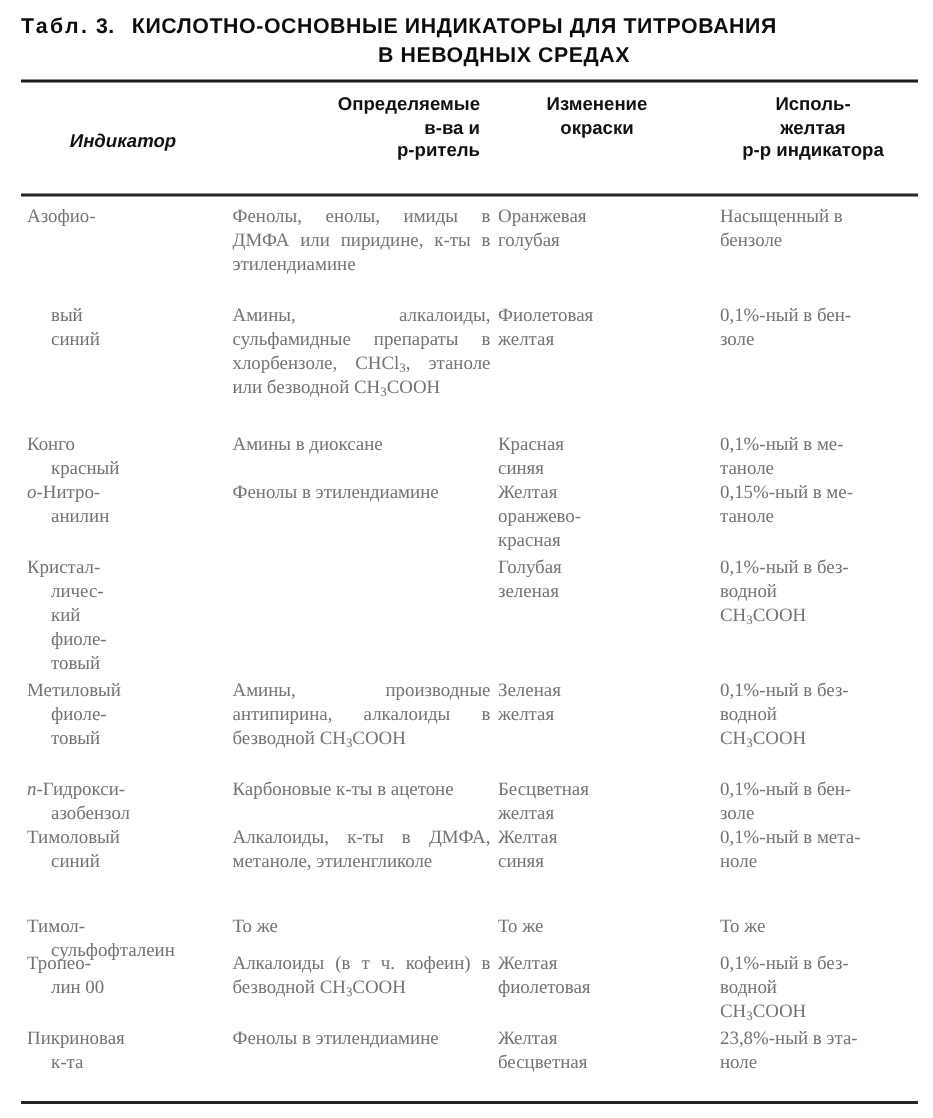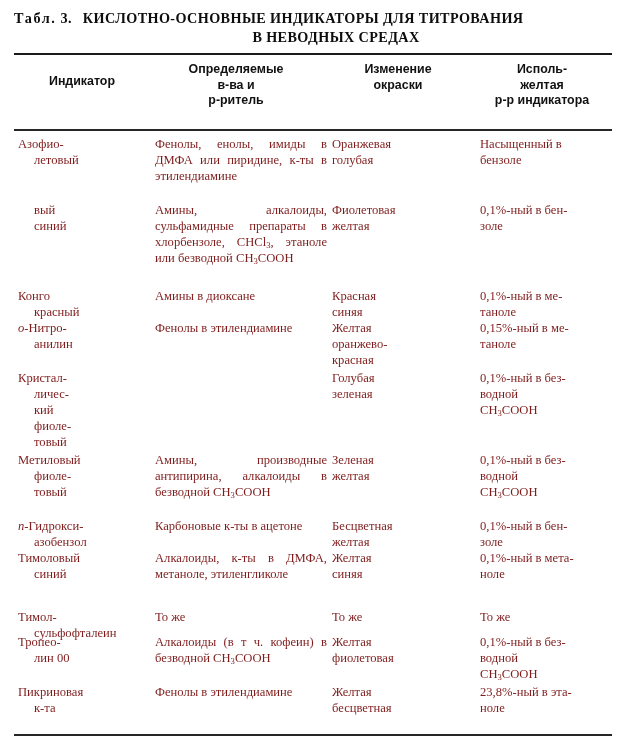--- a/index.html
+++ b/index.html
@@ -17,21 +17,21 @@
     height: 745px;
     background: #ffffff;
     overflow: hidden;
   }
 
   
   .title-block {
     padding: 9px 16px 0 14px;
   }
   .title-line {
-    font-family: Liberation Serif, serif;
+    font-family: Liberation Sans, sans-serif;
     font-weight: bold;
     font-size: 14.2px;
     letter-spacing: 0.4px;
     line-height: 19px;
     color: #0d0d0d;
     white-space: nowrap;
   }
   .title-line-1 {
     text-align: left;
   }
@@ -71,42 +71,42 @@
   }
   .head-cell {
     position: absolute;
     font-family: "Liberation Sans", "DejaVu Sans", sans-serif;
     font-weight: bold;
     font-size: 12.4px;
     line-height: 15.6px;
     text-align: center;
     color: #111111;
   }
-  .head-c1 { left: 14px;  width: 136px; top: 14px; }
-  .head-c2 { left: 152px; width: 168px; top: 2px;  }
+  .head-c1 { left: 14px;  width: 136px; top: 27px; font-style: italic; }
+  .head-c2 { left: 152px; width: 168px; top: 2px; text-align: right;  }
   .head-c3 { left: 328px; width: 140px; top: 2px;  }
   .head-c4 { left: 466px; width: 152px; top: 2px;  }
 
   
   .body-area {
     position: absolute;
     top: 136px;
     left: 0;
     right: 0;
   }
   .trow {
     position: relative;
     width: 622px;
   }
   .cell {
     position: absolute;
     font-family: "Liberation Serif", "DejaVu Serif", serif;
     font-size: 12.6px;
     line-height: 16.1px;
-    color: #7f1d1d;
+    color: #737373;
   }
   .c1 { left: 18px;  width: 134px; }
   .c2 { left: 155px; width: 172px; }
   .c3 { left: 332px; width: 142px; }
   .c4 { left: 480px; width: 136px; }
 
   
   .just {
     text-align: justify;
     text-align-last: left;
@@ -162,21 +162,20 @@
       <span class="ln">Исполь-</span><br>
       <span class="ln">желтая</span><br>
       <span class="ln">р-р индикатора</span>
     </div>
   </div>
 
   <div class="body-area" id="body-area">
       <div class="trow" style="position: absolute; top: 0px; height: 66px; left: 0px;">
         <div class="cell c1">
           <span class="ln">Азофио-</span>
-          <span class="ln ind">летовый</span>
         </div>
         <div class="cell c2 just">Фенолы, енолы, имиды в ДМФА или пиридине, к-ты в этилендиамине</div>
         <div class="cell c3">
           <span class="ln">Оранжевая</span>
           <span class="ln">голубая</span>
         </div>
         <div class="cell c4">
           <span class="ln nowrap">Насыщенный     в</span>
           <span class="ln nowrap">бензоле</span>
         </div>

